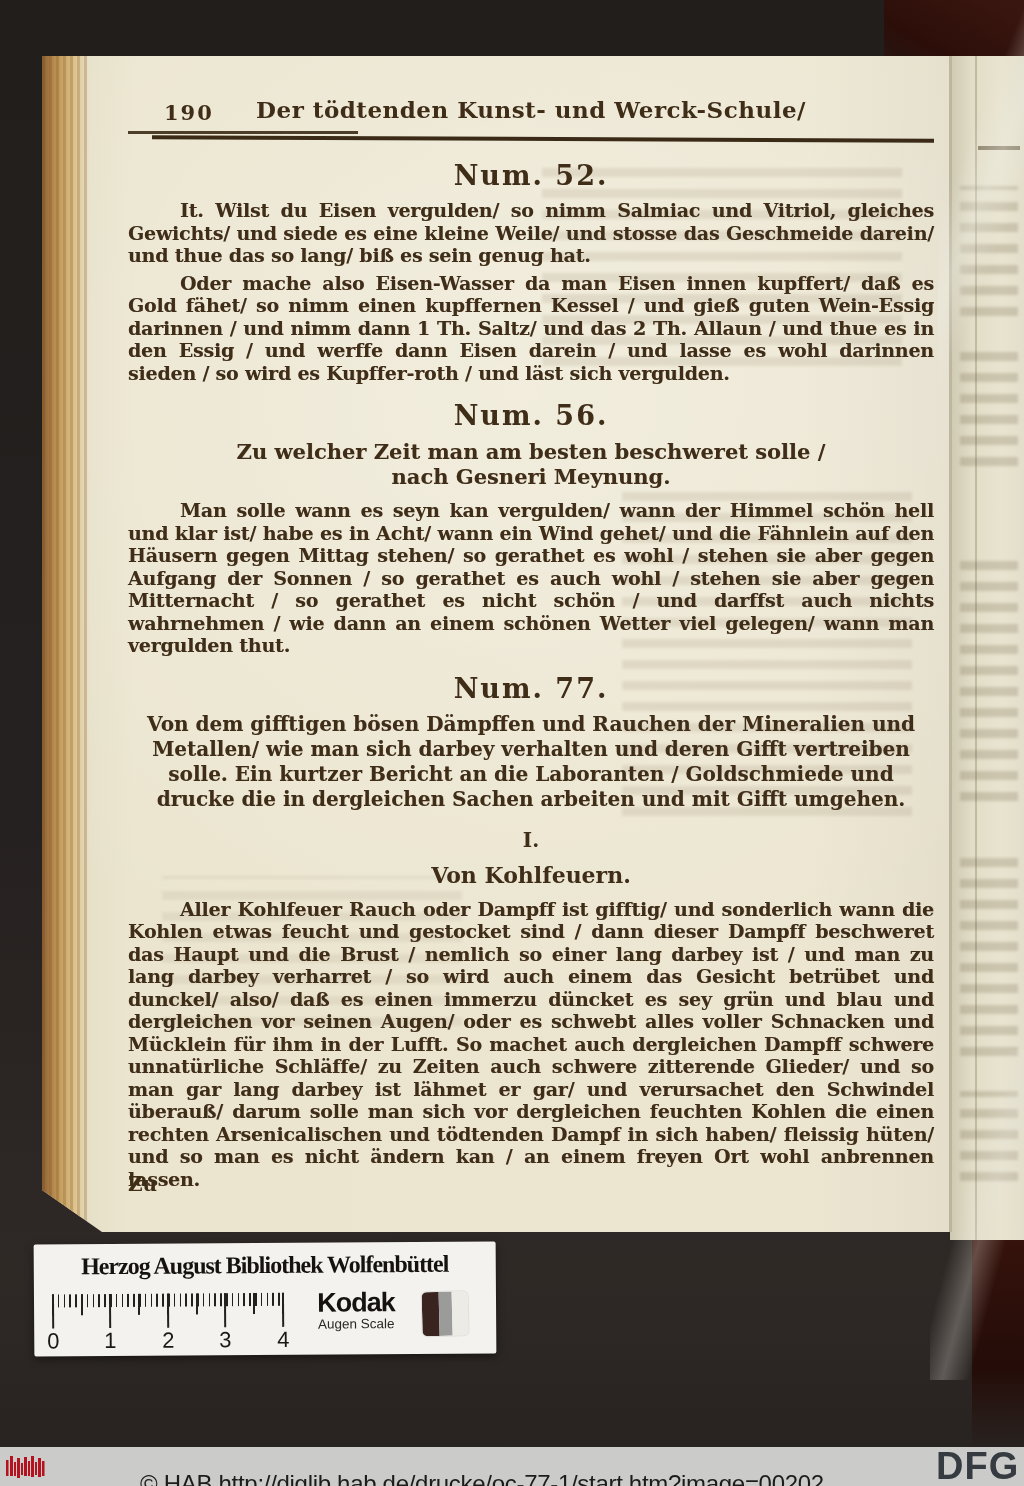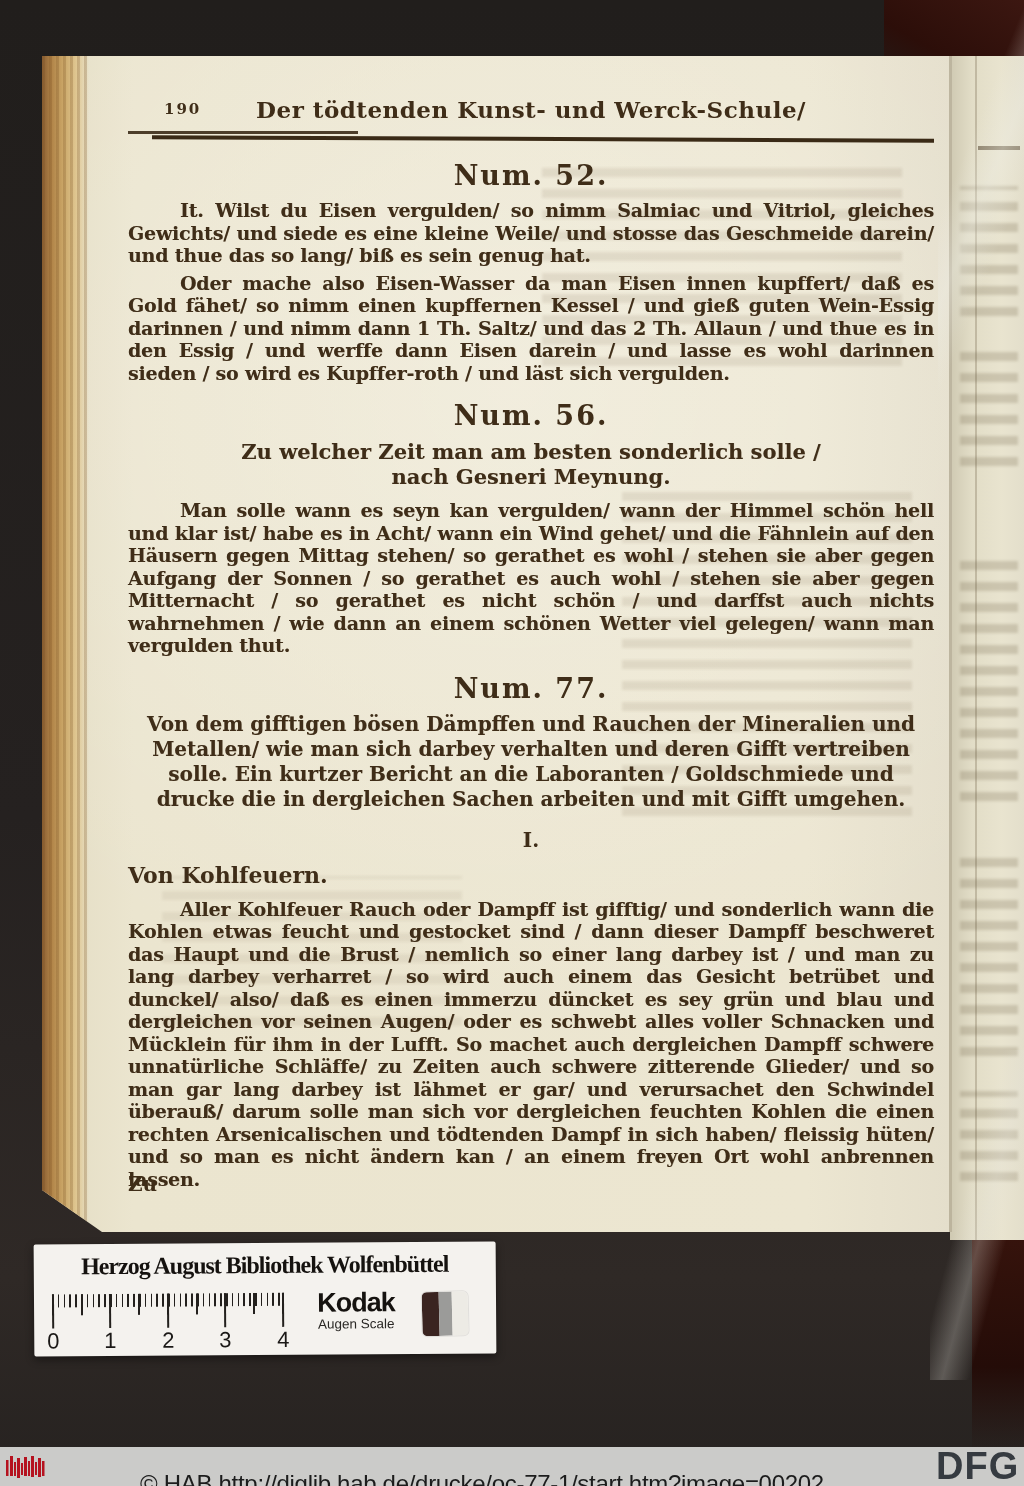--- a/index.html
+++ b/index.html
@@ -43,34 +43,34 @@
   
   .ghost{position:absolute;filter:blur(1.6px);opacity:.10;
          background:repeating-linear-gradient(0deg,#5a4427 0 9px,transparent 9px 21px)}
   .g1{left:500px;top:100px;width:360px;height:210px}
   .g2{left:580px;top:430px;width:290px;height:330px}
   .g3{left:120px;top:820px;width:300px;height:150px;opacity:.07}
 
   
   .content{position:absolute;left:86px;top:40px;width:806px;color:#3f2d18}
   .runhead{position:relative;height:32px;text-align:center}
-  .pagenum{position:absolute;left:36px;top:4px;font-size:15px;font-weight:bold;letter-spacing:2px}
+  .pagenum{position:absolute;left:36px;top:4px;font-size:21px;font-weight:bold;letter-spacing:2px}
   .header-title{font-size:23px;font-weight:bold;letter-spacing:.5px}
   .rule-wrap{position:relative;height:14px;margin-top:2px}
   .rule-thin{position:absolute;left:0;top:1px;width:230px;height:3px;background:#3b2b17;opacity:.9}
   .rule-thick{position:absolute;left:24px;top:7px;width:782px;height:4px;background:#3a2a16;transform:rotate(.25deg)}
 
   .num-heading{text-align:center;font-size:27px;font-weight:bold;letter-spacing:2px;margin:16px 0 8px}
   .para{font-size:19px;line-height:22.5px;text-align:justify;text-indent:52px;margin:0 0 5px;
         font-weight:bold;letter-spacing:-.2px;text-shadow:.3px .3px 0 rgba(62,42,20,.35)}
   .subheading{font-size:21px;font-weight:bold;text-align:center;line-height:25px;margin:2px 0 10px;padding:0 96px;
         text-shadow:.3px .3px 0 rgba(62,42,20,.3)}
   .subheading-77{padding:0 10px;font-size:20px}
   .part-num{text-align:center;font-size:20px;font-weight:bold;margin:16px 0 10px}
-  .part-title{text-align:left;font-size:22px;font-weight:bold;margin:0 0 10px}
+  .part-title{text-align:center;font-size:22px;font-weight:bold;margin:0 0 10px}
   .catchword{text-align:left;padding-right:26px;font-size:20px;font-weight:bold;margin-top:-23px}
 
   
   .label{position:absolute;left:34px;top:1243px;width:462px;height:112px;background:#f4f2ee;
          box-shadow:0 3px 8px rgba(0,0,0,.45);transform:rotate(-.4deg);border-radius:2px}
   .label-title{font-family:"Liberation Serif",serif;font-weight:bold;font-size:24px;letter-spacing:-1px;
          text-align:center;margin-top:9px;color:#15120f}
   .ruler{position:absolute;left:18px;top:50px;width:236px;height:56px}
   .ticks-minor{position:absolute;left:0;top:0;width:232px;height:13px;
          background:repeating-linear-gradient(90deg,#23201d 0 1.6px,transparent 1.6px 5.8px)}
@@ -128,21 +128,21 @@
       <div class="rule-wrap">
         <div class="rule-thin"></div>
         <div class="rule-thick"></div>
       </div>
 
       <div class="num-heading">Num. 52.</div>
       <p class="para">It. Wilst du Eisen vergulden/ so nimm Salmiac und Vitriol, gleiches Gewichts/ und siede es eine kleine Weile/ und stosse das Geschmeide darein/ und thue das so lang/ biß es sein genug hat.</p>
       <p class="para">Oder mache also Eisen-Wasser da man Eisen innen kupffert/ daß es Gold fähet/ so nimm einen kupffernen Kessel / und gieß guten Wein-Essig darinnen / und nimm dann 1 Th. Saltz/ und das 2 Th. Allaun / und thue es in den Essig / und werffe dann Eisen darein / und lasse es wohl darinnen sieden / so wird es Kupffer-roth / und läst sich vergulden.</p>
 
       <div class="num-heading">Num. 56.</div>
-      <div class="subheading">Zu welcher Zeit man am besten sonderlich solle / nach Gesneri Meynung.</div>
+      <div class="subheading">Zu welcher Zeit man am besten beschweret solle / nach Gesneri Meynung.</div>
       <p class="para">Man solle wann es seyn kan vergulden/ wann der Himmel schön hell und klar ist/ habe es in Acht/ wann ein Wind gehet/ und die Fähnlein auf den Häusern gegen Mittag stehen/ so gerathet es wohl / stehen sie aber gegen Aufgang der Sonnen / so gerathet es auch wohl / stehen sie aber gegen Mitternacht / so gerathet es nicht schön / und darffst auch nichts wahrnehmen / wie dann an einem schönen Wetter viel gelegen/ wann man vergulden thut.</p>
 
       <div class="num-heading">Num. 77.</div>
       <div class="subheading subheading-77">Von dem gifftigen bösen Dämpffen und Rauchen der Mineralien und Metallen/ wie man sich darbey verhalten und deren Gifft vertreiben solle. Ein kurtzer Bericht an die Laboranten / Goldschmiede und drucke die in dergleichen Sachen arbeiten und mit Gifft umgehen.</div>
       <div class="part-num">I.</div>
       <div class="part-title">Von Kohlfeuern.</div>
       <p class="para">Aller Kohlfeuer Rauch oder Dampff ist gifftig/ und sonderlich wann die Kohlen etwas feucht und gestocket sind / dann dieser Dampff beschweret das Haupt und die Brust / nemlich so einer lang darbey ist / und man zu lang darbey verharret / so wird auch einem das Gesicht betrübet und dunckel/ also/ daß es einen immerzu düncket es sey grün und blau und dergleichen vor seinen Augen/ oder es schwebt alles voller Schnacken und Mücklein für ihm in der Lufft. So machet auch dergleichen Dampff schwere unnatürliche Schläffe/ zu Zeiten auch schwere zitterende Glieder/ und so man gar lang darbey ist lähmet er gar/ und verursachet den Schwindel überauß/ darum solle man sich vor dergleichen feuchten Kohlen die einen rechten Arsenicalischen und tödtenden Dampf in sich haben/ fleissig hüten/ und so man es nicht ändern kan / an einem freyen Ort wohl anbrennen lassen.</p>
       <div class="catchword">Zu</div>
     </div>
   </div>

